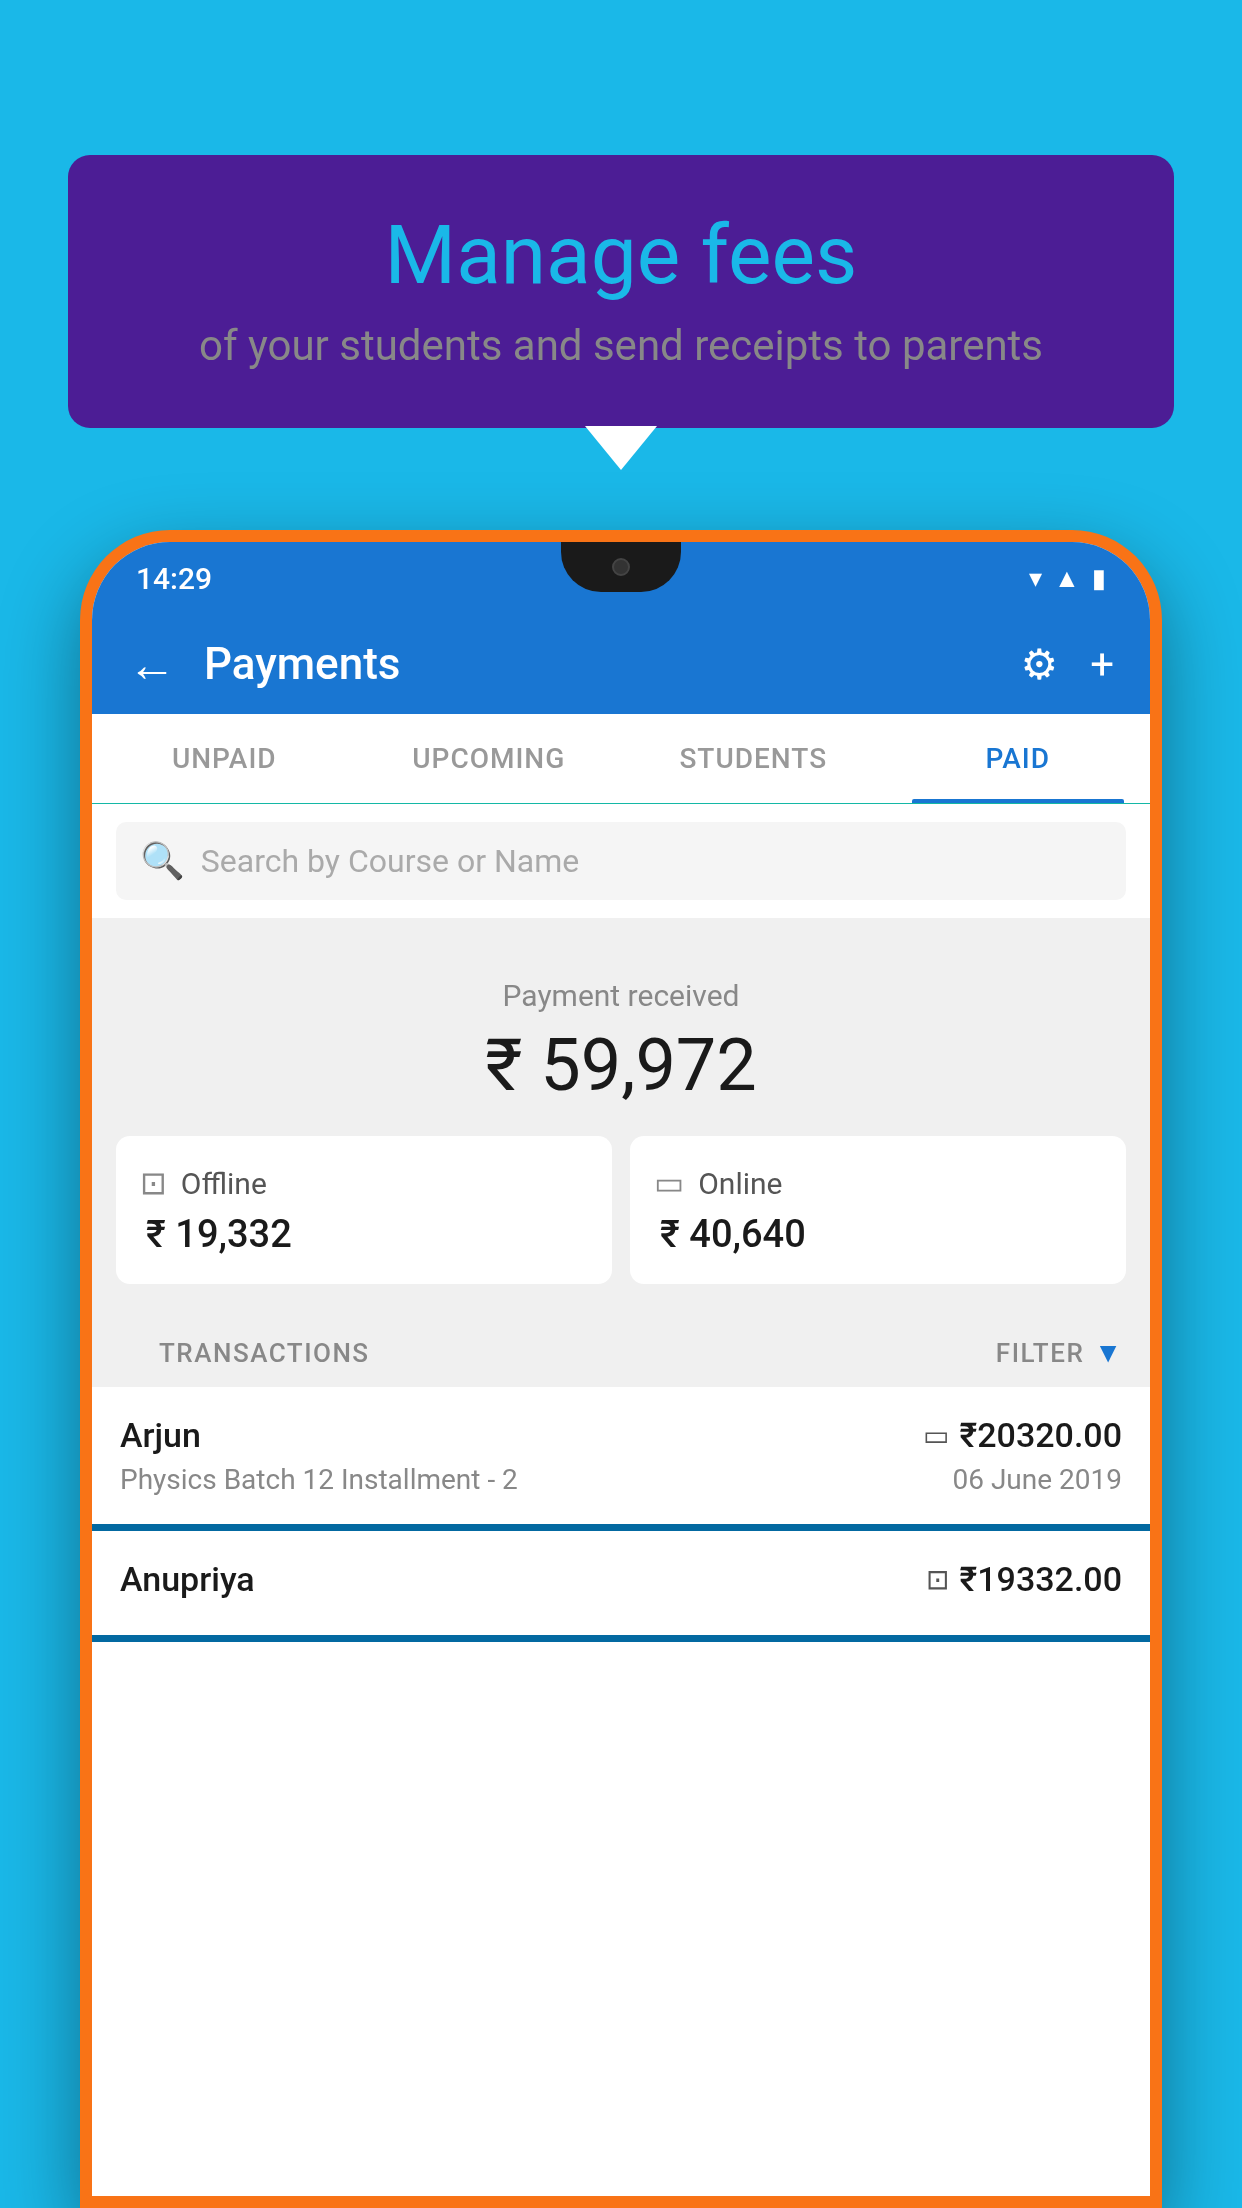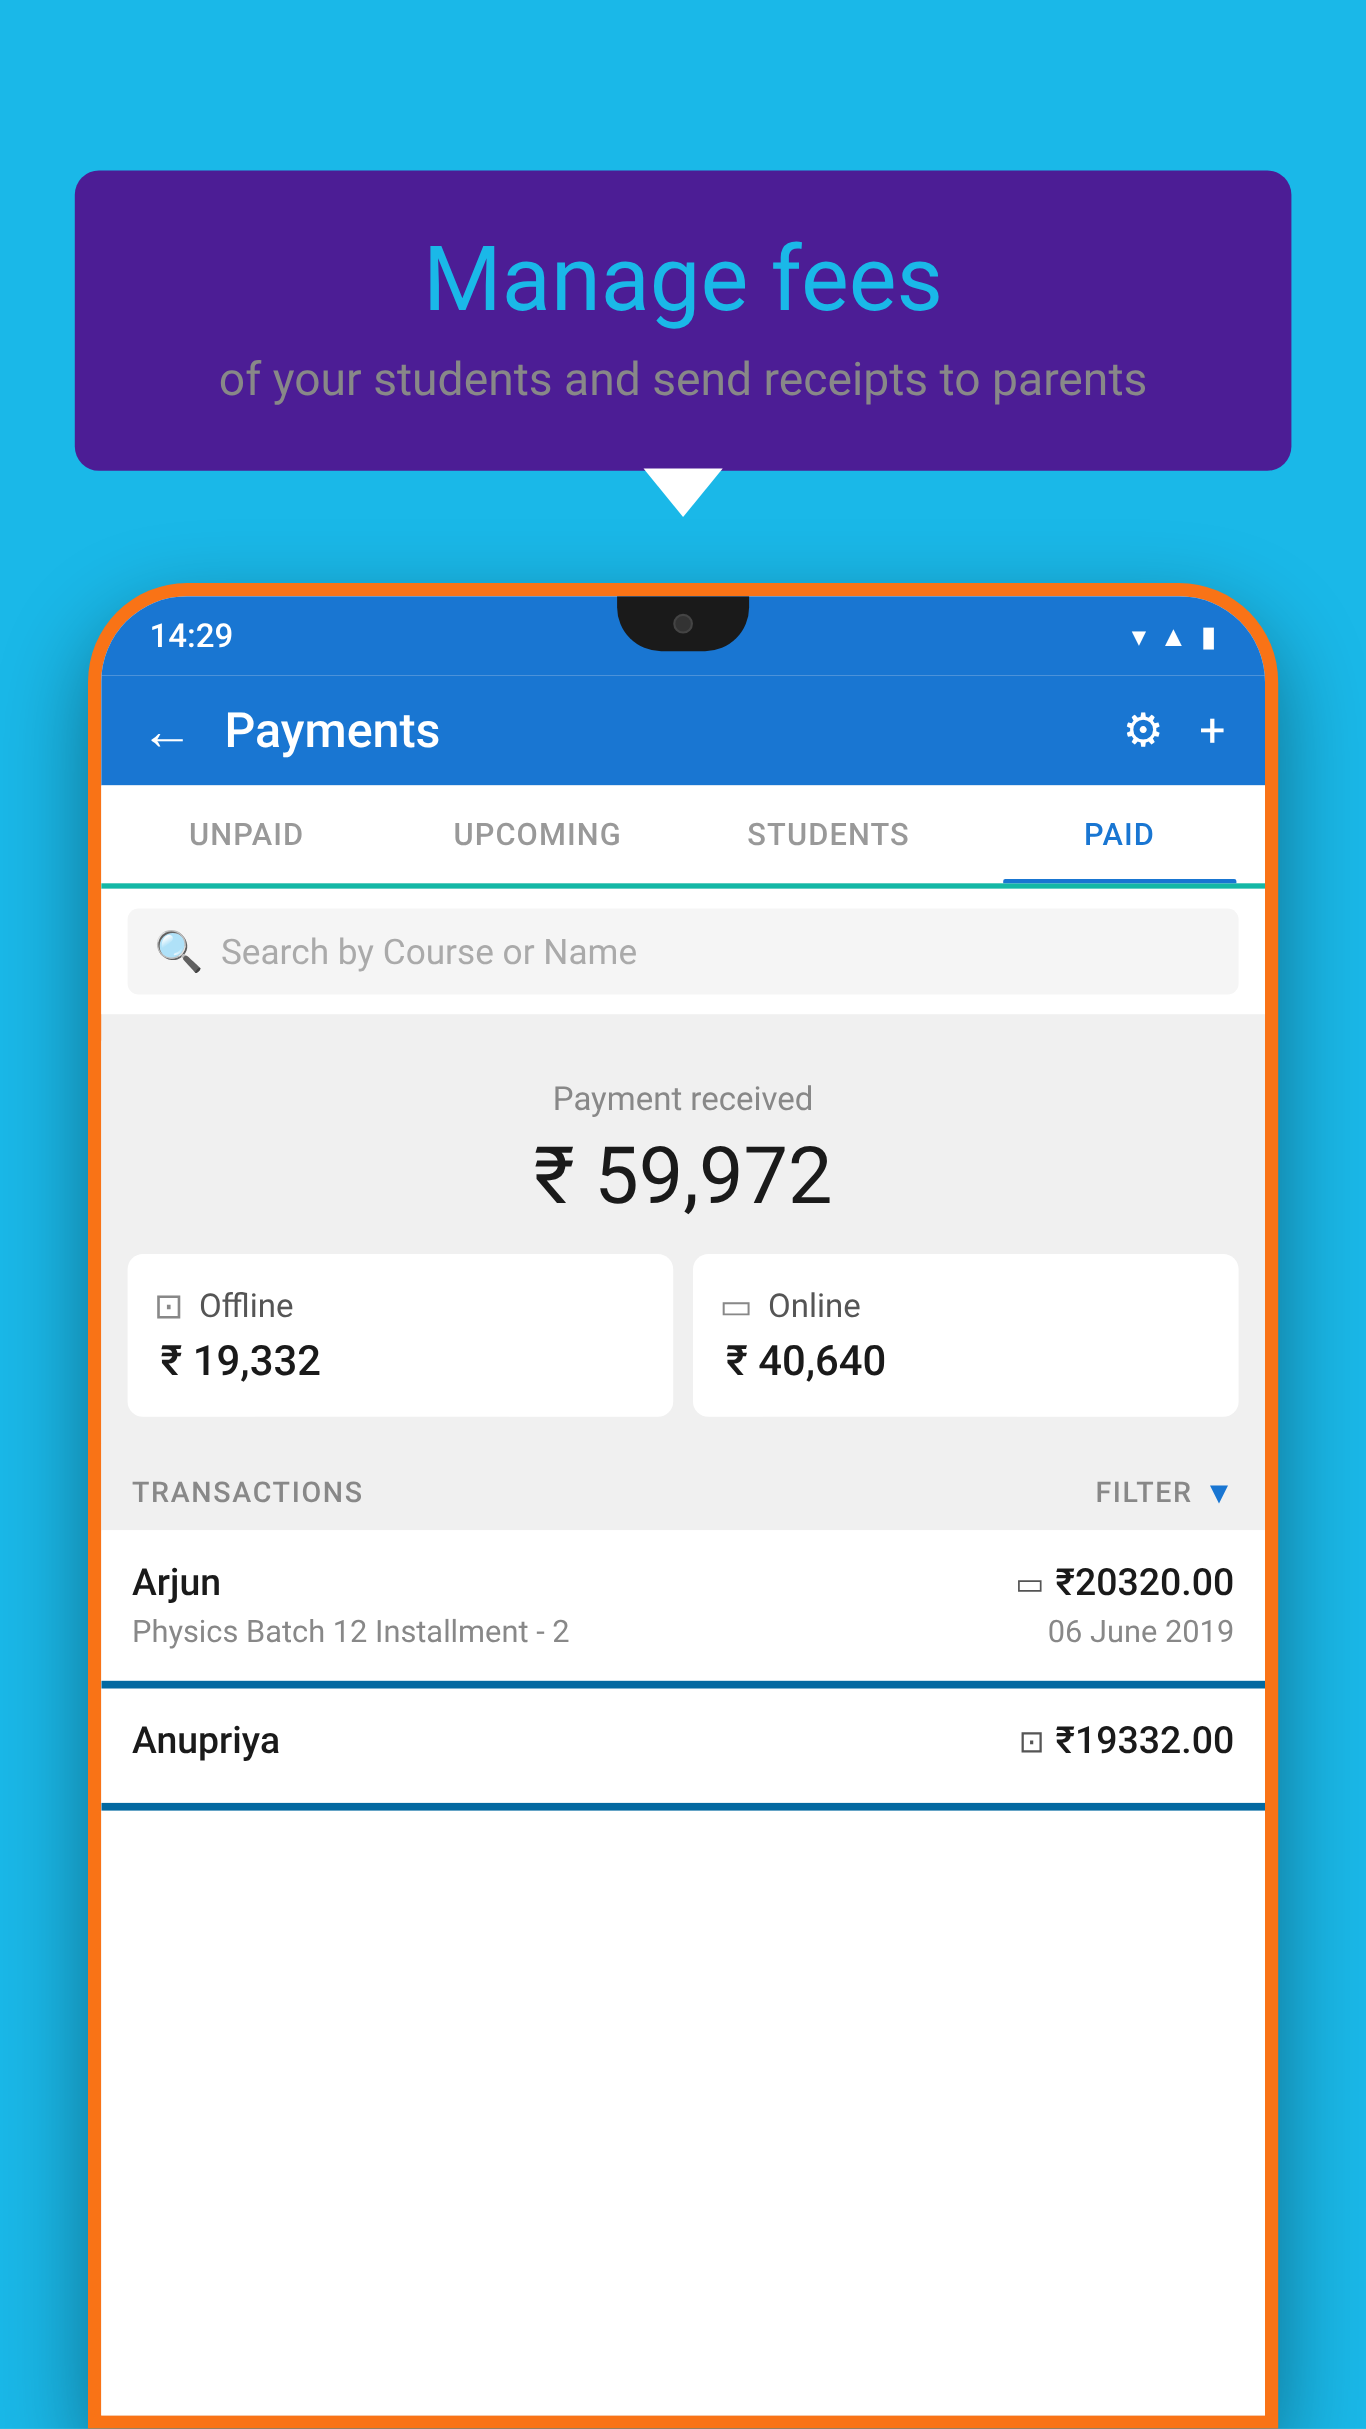--- a/index.html
+++ b/index.html
@@ -144,21 +144,21 @@
     }
     .gear-icon, .plus-icon {
       color: white;
       font-size: 42px;
     }
 
     
     .tabs-row {
       background: #ffffff;
       display: flex;
-      border-bottom: 5px solid #14b8a6;
+      border-bottom: 1px solid #14b8a6;
       flex-shrink: 0;
     }
     .tab-item {
       flex: 1;
       text-align: center;
       padding: 28px 10px;
       font-size: 28px;
       font-weight: 500;
       color: #999999;
       letter-spacing: 1px;
@@ -263,20 +263,21 @@
       justify-content: space-between;
       padding: 28px 28px 18px;
       background: #f0f0f0;
       flex-shrink: 0;
     }
     .transactions-label {
       color: #888888;
       font-size: 26px;
       font-weight: 500;
       letter-spacing: 1.5px;
+      margin-left: 39px;
     }
     .filter-btn {
       display: flex;
       align-items: center;
       gap: 10px;
       cursor: pointer;
     }
     .filter-label {
       color: #888888;
       font-size: 26px;

